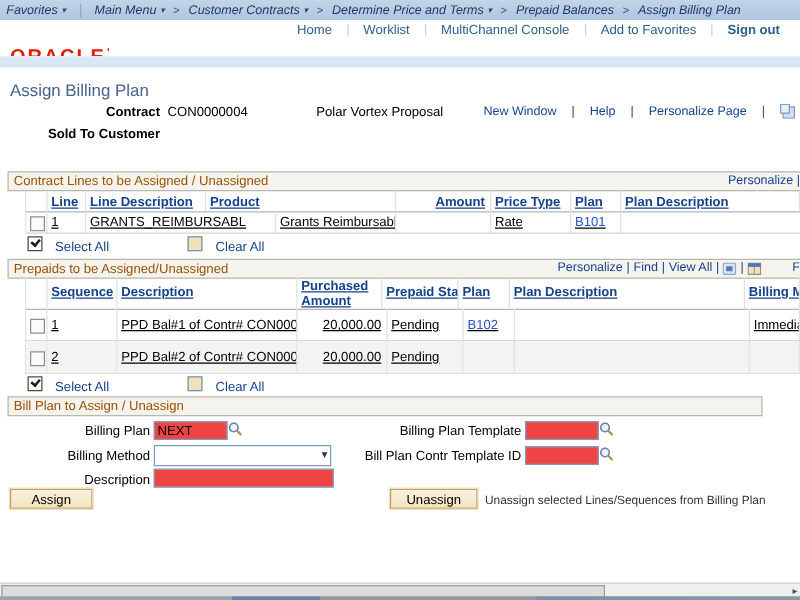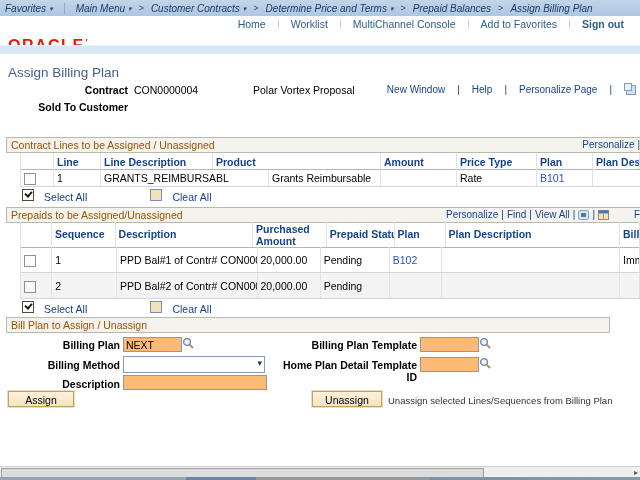--- a/index.html
+++ b/index.html
@@ -43,24 +43,24 @@
 
   
   .gbhead{position:absolute;height:14px;background:#f4f3ee;border:1px solid #b9b9ab;
           color:#9a5200;font-size:10.5px;line-height:14px;padding-left:4px;}
   .gb-right{position:absolute;right:3px;top:0;color:#15428b;font-size:10px;}
   .gb-right a{color:#15428b;text-decoration:none;}
 
   
   .trow{position:absolute;left:20px;right:0;display:flex;align-items:stretch;
         border-left:1px solid #e2e2e2;}
-  .cell{border-right:1px solid #e2e2e2;padding:1px 16px 0 3px;overflow:hidden;white-space:nowrap;
-        font-size:10.5px;}
+  .cell{border-right:1px solid #e2e2e2;padding:1px 0 0 3px;overflow:hidden;white-space:nowrap;
+        font-size:10.5px;text-decoration:underline;}
   .hcell{color:#15428b;font-weight:bold;}
-  .num{padding-right:4px;}
+  .num{text-align:right;padding-right:4px;}
   .link{color:#2b50c8;text-decoration:none;}
   .rowline{border-bottom:1px solid #d6d6d6;}
   .headline{border-bottom:1px solid #b5b5b5;}
   .altrow .cell{background:#f3f3f3;}
 
   
   .t1-c0{width:13px;} .t1-c1{width:27px;} .t1-c2{width:148px;} .t1-c3{width:92px;}
   .t1-c4{width:68px;} .t1-c5{width:60px;} .t1-c6{width:36px;} .t1-c7{flex:1;}
   
   .t2-c0{width:13px;} .t2-c1{width:52px;} .t2-c2{width:140px;} .t2-c3{width:64px;}
@@ -69,22 +69,22 @@
   
   .cb{width:10px;height:10px;border:1px solid #8f8f8f;background:#fbfbfb;display:inline-block;
       box-sizing:content-box;}
   .cb.checked{position:relative;border-color:#4a4a4a;background:#fffef6;}
   .cb.checked::after{content:"";position:absolute;left:2px;top:1px;width:5px;height:3px;
       border-left:2px solid #1a1a1a;border-bottom:2px solid #1a1a1a;transform:rotate(-50deg);}
   .cb.clear{background:#efe3ba;border-color:#7a8db0;}
   .sel-label{color:#15428b;font-size:10.5px;text-decoration:none;}
 
   
-  .flabel{position:absolute;font-weight:bold;text-align:right;font-size:10.5px;}
-  .tinput{position:absolute;height:13px;border:1px solid #7f9db9;background:#fdba74;
+  .flabel{position:absolute;font-weight:normal;text-align:right;font-size:10.5px;}
+  .tinput{position:absolute;height:13px;border:1px solid #7f9db9;background:#ef4444;
           font-family:"Liberation Sans",sans-serif;font-size:10.5px;padding:0 2px;}
   .ddown{position:absolute;height:15px;border:1px solid #7f9db9;background:#fff;}
   .ddown .da{position:absolute;right:2px;top:1px;font-size:9px;color:#333;}
   .lookup{position:absolute;width:13px;height:13px;cursor:pointer;}
 
   
   .btn{position:absolute;height:16px;background:linear-gradient(#fbf2de,#f3e3bf);
        border:1px solid #c5a05c;outline:1px solid #e9ddc2;font-size:10.5px;color:#000;
        text-align:center;line-height:15px;cursor:pointer;box-sizing:border-box;}
   .btncap{position:absolute;font-size:9.5px;color:#333;}
@@ -302,21 +302,21 @@
         <circle cx="5" cy="5" r="3.4" fill="#eef3fa" stroke="#6b83a8" stroke-width="1.3"></circle>
         <line x1="7.6" y1="7.6" x2="11" y2="11" stroke="#b08d4f" stroke-width="1.8"></line>
       </svg>
   </span>
 
   <div class="flabel" style="left:8px;top:359px;width:112px;">Billing Method</div>
   <div class="ddown" style="left:123px;top:356px;width:140px;">
     <span></span>
     <span class="da">▾</span>
   </div>
-  <div class="flabel" style="left:280px;top:359px;width:137px;">Home Plan Detail Template ID</div>
+  <div class="flabel" style="left:280px;top:359px;width:137px;">Bill Plan Contr Template ID</div>
   <input class="tinput" style="left: 420px; top: 357px; width: 53px;" value="">
   <span class="lookup" style="left:479px;top:357px;">
     <svg width="13" height="13" viewBox="0 0 13 13">
         <circle cx="5" cy="5" r="3.4" fill="#eef3fa" stroke="#6b83a8" stroke-width="1.3"></circle>
         <line x1="7.6" y1="7.6" x2="11" y2="11" stroke="#b08d4f" stroke-width="1.8"></line>
       </svg>
   </span>
 
   <div class="flabel" style="left:8px;top:378px;width:112px;">Description</div>
   <input class="tinput" style="left: 123px; top: 375px; width: 138px;" value="">

